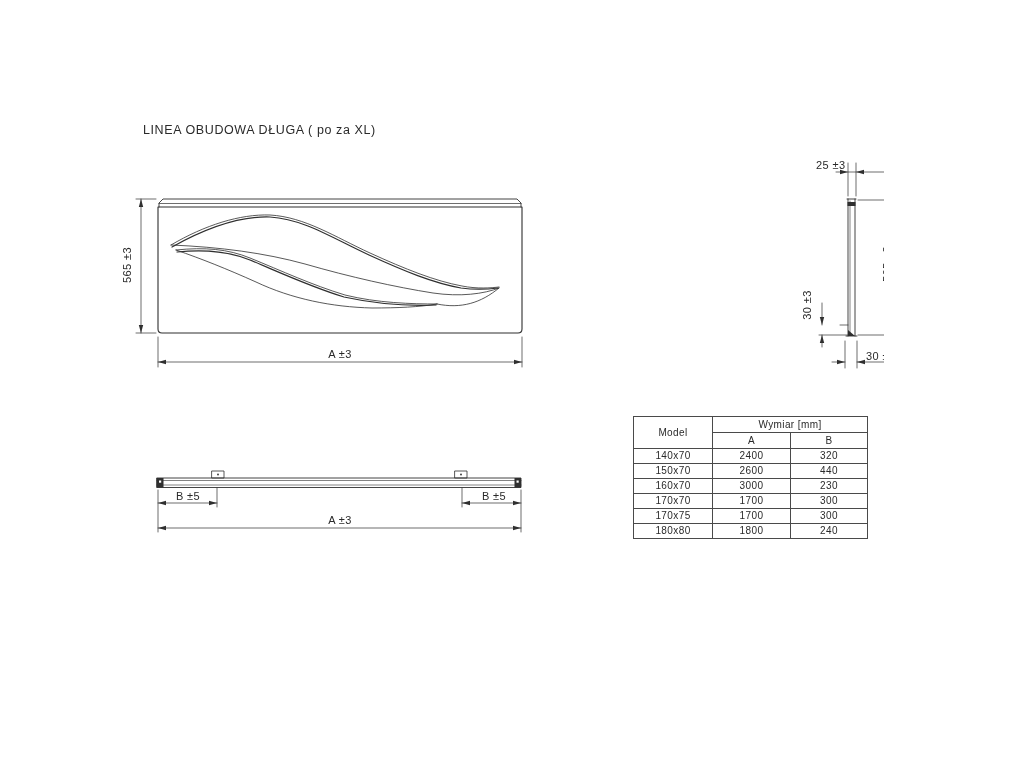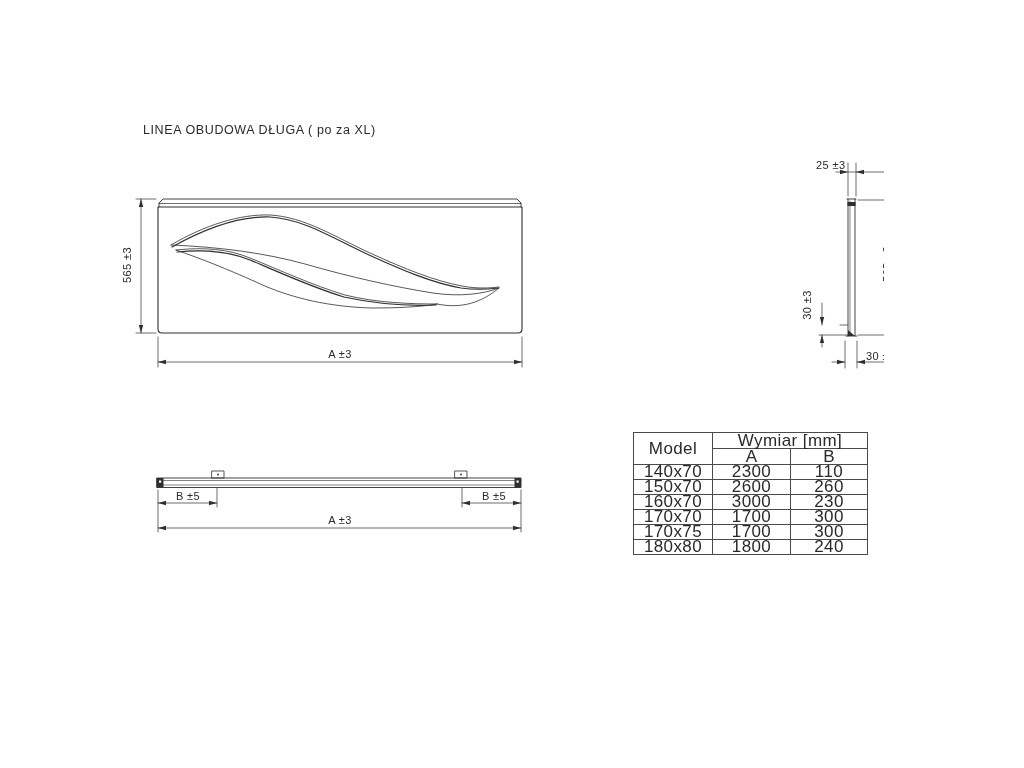--- a/index.html
+++ b/index.html
@@ -10,22 +10,22 @@
   .title{
     position:absolute;left:143px;top:123px;font-size:12.5px;letter-spacing:0.6px;color:#2a2a2a;
   }
   svg.draw{position:absolute;left:0;top:0;}
   .dim{
     position:absolute;font-size:11px;letter-spacing:0.4px;color:#2a2a2a;white-space:nowrap;
     text-align:center;
   }
   .vdim{transform:rotate(-90deg);transform-origin:center center;}
   table.spec{
-    position:absolute;left:633px;top:432px;width:234px;border-collapse:collapse;
-    font-size:17px;color:#2a2a2a;table-layout:fixed;
+    position:absolute;left:633px;top:416px;width:234px;border-collapse:collapse;
+    font-size:10px;color:#2a2a2a;table-layout:fixed;
   }
   table.spec th, table.spec td{
     border:1px solid #4a4a4a;text-align:center;font-weight:normal;
     padding:0;height:14px;line-height:14px;letter-spacing:0.4px;
   }
   table.spec .hrow th{height:15px;line-height:15px;}
 </style>
 </head>
 <body>
 
@@ -174,27 +174,27 @@
         <th colspan="2">Wymiar [mm]</th>
       </tr>
       <tr class="hrow">
         <th>A</th>
         <th>B</th>
       </tr>
     </thead>
     <tbody>
       <tr>
         <td>140x70</td>
-        <td>2300</td>
-        <td>110</td>
+        <td>2400</td>
+        <td>320</td>
       </tr>
       <tr>
         <td>150x70</td>
         <td>2600</td>
-        <td>260</td>
+        <td>440</td>
       </tr>
       <tr>
         <td>160x70</td>
         <td>3000</td>
         <td>230</td>
       </tr>
       <tr>
         <td>170x70</td>
         <td>1700</td>
         <td>300</td>

